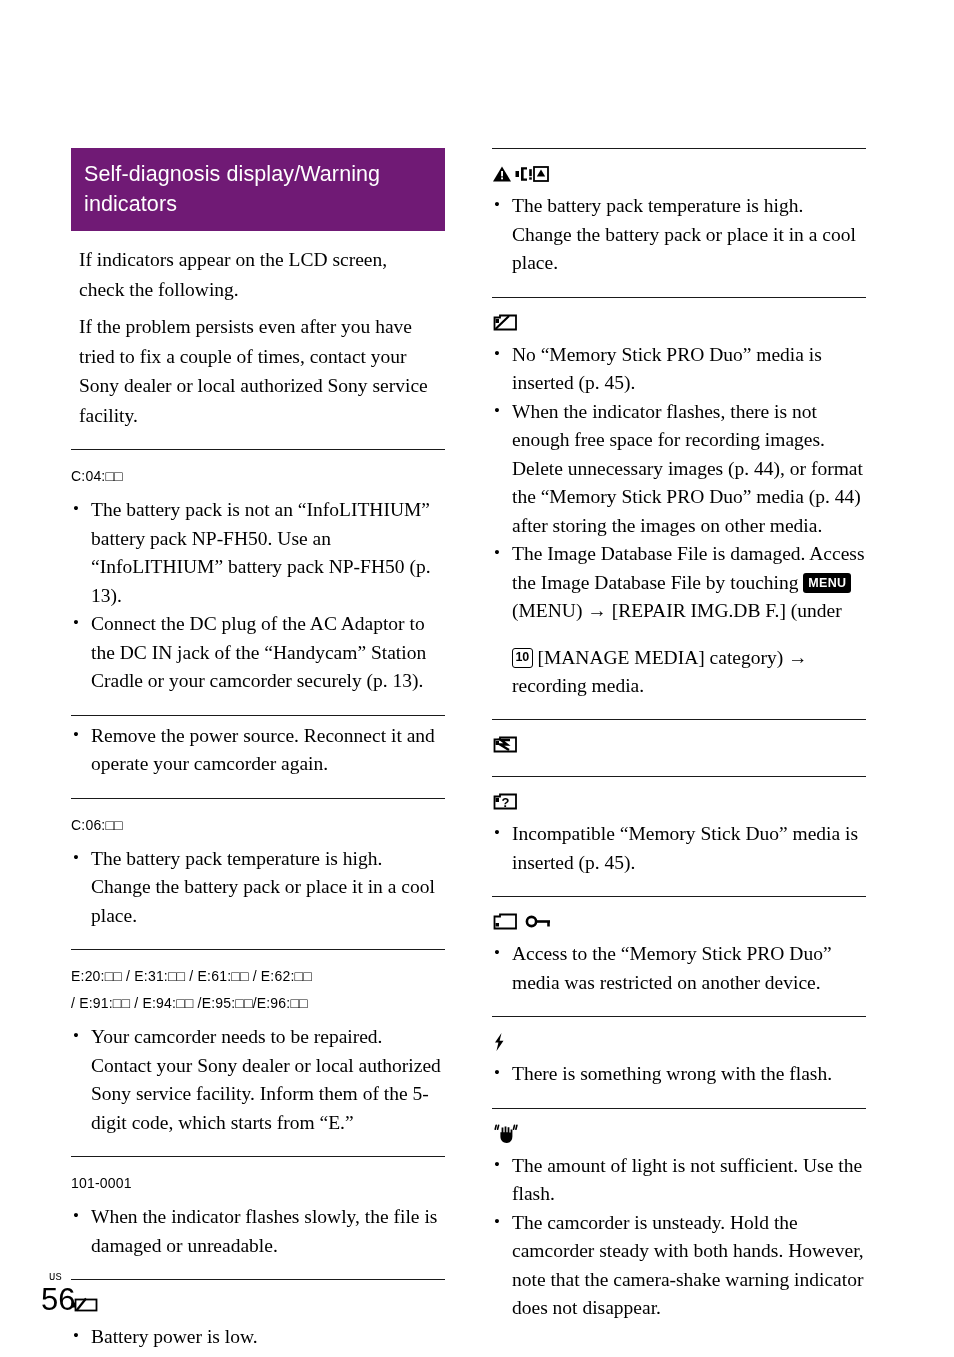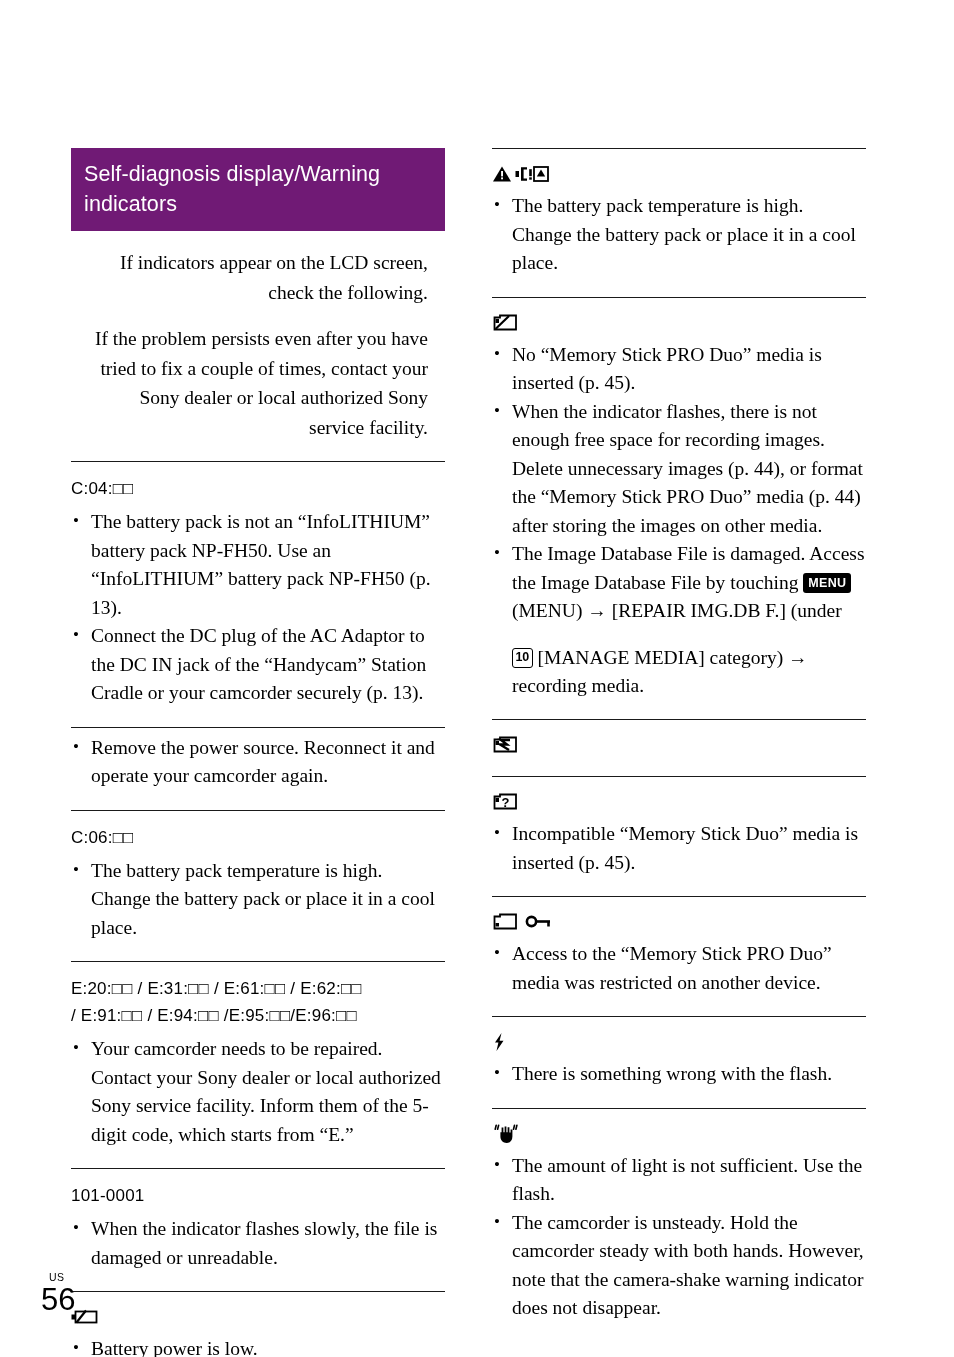--- a/index.html
+++ b/index.html
@@ -45,34 +45,34 @@
     letter-spacing: 0.1px;
   }
 
   
   .intro {
     font-size: 19.5px;
     line-height: 29.5px;
     margin-top: 14px;
     text-align: left;
   }
-  .intro p { margin: 17px; text-align: right; }
+  .intro p { margin: 8px; }
 
   
   .rule {
     border-top: 1.6px solid #1a1a1a;
     margin-top: 19px;
     margin-bottom: 0;
     width: 374px;
   }
 
   
   .code-head {
     font-family: "Liberation Sans", sans-serif;
-    font-size: 17px;
+    font-size: 14px;
     line-height: 27px;
     font-weight: 400;
     margin-top: 13px;
     letter-spacing: 0.2px;
   }
 
   
   .icon-head {
     margin-top: 13px;
     height: 24px;
@@ -134,21 +134,21 @@
 
   
   .footer {
     position: absolute;
     left: 41px;
     top: 1272px;
     width: 90px;
     text-align: left;
   }
   .footer .us {
-    font-family: Liberation Sans, sans-serif;
+    font-family: Liberation Mono, monospace;
     font-size: 10.5px;
     line-height: 11px;
     letter-spacing: 0.3px;
     margin-left: 8px;
   }
   .footer .pnum {
     font-family: "Liberation Sans", sans-serif;
     font-size: 31px;
     line-height: 34px;
     font-weight: 400;

